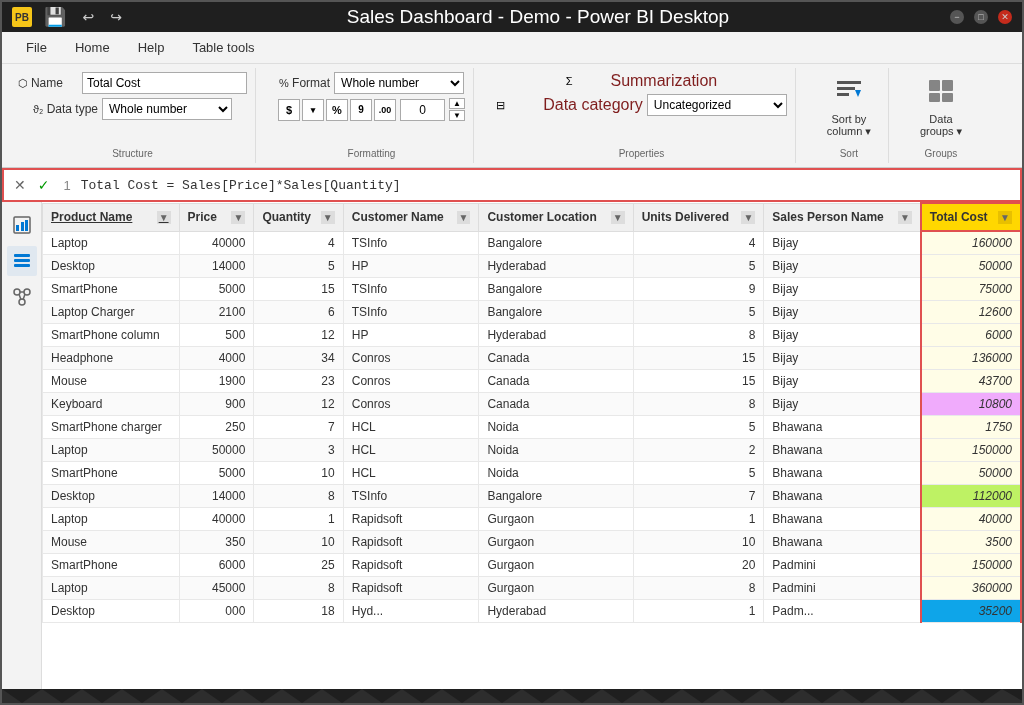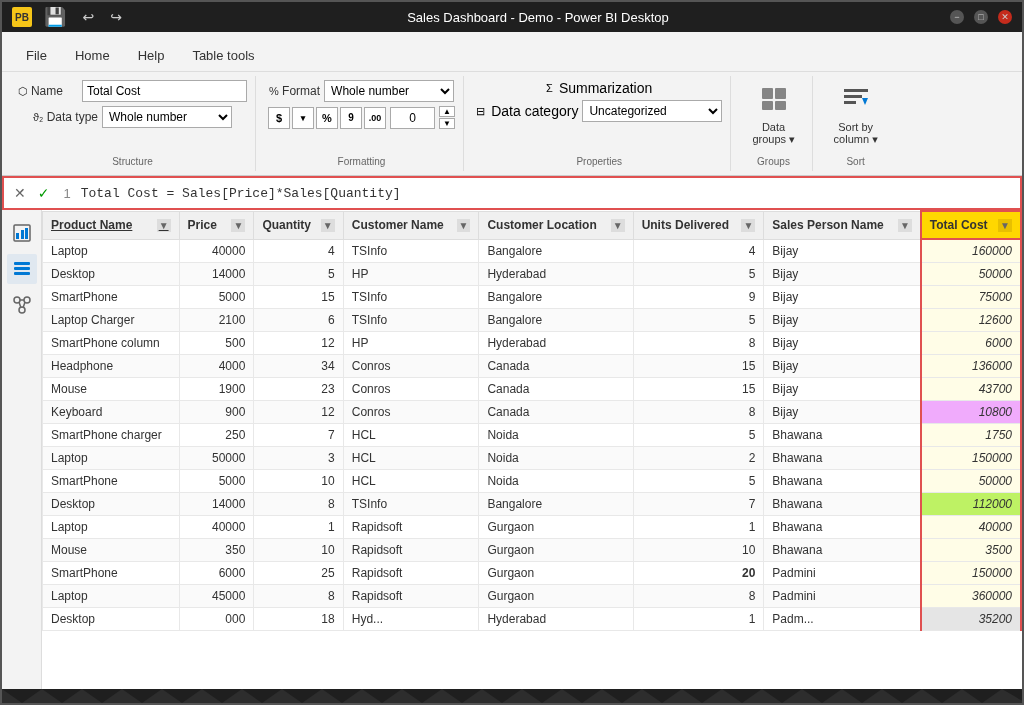--- a/index.html
+++ b/index.html
@@ -9,44 +9,44 @@
     
     
     .title-bar { background: #1f1f1f; color: #fff; height: 30px; display: flex; align-items: center; padding: 0 10px; font-size: 12px; justify-content: space-between; flex-shrink: 0; }
     .title-bar-left { display: flex; align-items: center; gap: 8px; }
     .title-bar-icon { width: 20px; height: 20px; background: #f5c518; border-radius: 2px; display: flex; align-items: center; justify-content: center; font-size: 10px; font-weight: bold; color: #333; }
     .title-bar-controls { display: flex; gap: 10px; }
     .ctrl-btn { width: 14px; height: 14px; background: #555; border-radius: 50%; display: flex; align-items: center; justify-content: center; font-size: 9px; color: #ccc; cursor: pointer; }
     .quick-btn { color: #ccc; font-size: 14px; cursor: pointer; padding: 2px 4px; }
     
     
-    .ribbon-tabs { background: #f3f3f3; display: flex; align-items: flex-end; height: 40px; padding-left: 10px; border-bottom: 1px solid #ddd; flex-shrink: 0; }
+    .ribbon-tabs { background: #f3f3f3; display: flex; align-items: flex-end; height: 32px; padding-left: 10px; border-bottom: 1px solid #ddd; flex-shrink: 0; }
     .ribbon-tab { padding: 6px 14px; font-size: 13px; cursor: pointer; color: #333; border-bottom: 2px solid transparent; }
     .ribbon-tab.active { color: #c8a000; border-bottom: 2px solid #c8a000; font-weight: 600; }
     
     
-    .ribbon { background: #f3f3f3; border-bottom: 1px solid #ccc; padding: 4px 8px; display: flex; align-items: stretch; gap: 4px; flex-shrink: 0; min-height: 95px; }
+    .ribbon { background: #f3f3f3; border-bottom: 1px solid #ccc; padding: 4px 8px; display: flex; align-items: stretch; gap: 14px; flex-shrink: 0; min-height: 95px; }
     .ribbon-group { display: flex; flex-direction: column; align-items: center; padding: 4px 8px; border-right: 1px solid #ddd; gap: 4px; min-width: fit-content; }
     .ribbon-group:last-child { border-right: none; }
     .ribbon-group-label { font-size: 10px; color: #666; margin-top: auto; padding-top: 2px; }
     .ribbon-row { display: flex; align-items: center; gap: 4px; }
     
     .field-label { font-size: 12px; color: #333; min-width: 60px; }
     .field-input { border: 1px solid #aaa; background: white; height: 22px; padding: 0 4px; font-size: 12px; min-width: 130px; }
     .field-select { border: 1px solid #aaa; background: white; height: 22px; padding: 0 2px; font-size: 12px; min-width: 130px; cursor: pointer; }
     
     .format-label { font-size: 12px; color: #333; min-width: 50px; }
     .format-select { border: 1px solid #aaa; background: white; height: 22px; padding: 0 2px; font-size: 12px; min-width: 130px; cursor: pointer; }
     
     .decimal-input { border: 1px solid #aaa; background: white; height: 22px; width: 45px; padding: 0 4px; font-size: 12px; text-align: center; }
     
     .format-btns { display: flex; gap: 2px; }
     .fmt-btn { border: 1px solid #aaa; background: white; height: 22px; width: 22px; display: flex; align-items: center; justify-content: center; font-size: 11px; cursor: pointer; font-weight: bold; }
     
-    .summarize-label { font-size: 14px; color: #000000; min-width: 80px; }
+    .summarize-label { font-size: 16px; color: #7f1d1d; min-width: 80px; margin-left: 32px; }
     .summarize-select { border: 1px solid #aaa; background: white; height: 22px; padding: 0 2px; font-size: 12px; min-width: 140px; cursor: pointer; }
     
     .big-btn { display: flex; flex-direction: column; align-items: center; justify-content: center; padding: 4px 8px; cursor: pointer; border: 1px solid transparent; gap: 2px; min-width: 55px; height: 70px; font-size: 11px; color: #333; }
     .big-btn-icon { font-size: 22px; color: #555; }
     .formula-btns { display: flex; gap: 4px; align-items: center; }
     .formula-btn { font-size: 14px; cursor: pointer; color: #666; padding: 2px 4px; }
     .formula-num { font-size: 13px; color: #888; padding: 0 4px; }
     .formula-content { font-size: 13px; color: #333; flex: 1; font-family: 'Courier New', monospace; }
     
     
@@ -73,21 +73,21 @@
 
 <div class="app-window">
 
   <div class="title-bar">
     <div class="title-bar-left">
       <div class="title-bar-icon">PB</div>
       <span class="quick-btn" style="color:#ccc;font-size:18px;">💾</span>
       <span class="quick-btn">↩</span>
       <span class="quick-btn">↪</span>
     </div>
-    <span style="font-size:13px;">Sales Dashboard - Demo - Power BI Desktop</span>
+    <span style="font-size:19px;">Sales Dashboard - Demo - Power BI Desktop</span>
     <div class="title-bar-controls">
       <div class="ctrl-btn">−</div>
       <div class="ctrl-btn">□</div>
       <div class="ctrl-btn" style="background:#c42b1c;">✕</div>
     </div>
   </div>
 
   <div class="ribbon-tabs">
     <div class="ribbon-tab">File</div>
     <div class="ribbon-tab">Home</div>
@@ -162,44 +162,44 @@
           <option>Country</option>
         </select>
       </div>
       <div class="ribbon-group-label">Properties</div>
     </div>
 
     <div class="ribbon-group">
       <div class="big-btn">
         <div class="big-btn-icon">
           <svg width="28" height="28" viewBox="0 0 28 28" fill="none">
+            <rect x="2" y="4" width="24" height="3" fill="#555"></rect>
+            <rect x="2" y="10" width="18" height="3" fill="#555"></rect>
+            <rect x="2" y="16" width="12" height="3" fill="#555"></rect>
+            <polygon points="20,13 26,13 23,20" fill="#0078d4"></polygon>
+          </svg>
+        </div>
+        <span style="font-size:11px;text-align:center;">Sort by<br>column ▾</span>
+      </div>
+      <div class="ribbon-group-label">Sort</div>
+    </div>
+
+    <div class="ribbon-group">
+      <div class="big-btn">
+        <div class="big-btn-icon">
+          <svg width="28" height="28" viewBox="0 0 28 28" fill="none">
             <rect x="2" y="3" width="11" height="11" rx="1" fill="#555" opacity="0.7"></rect>
             <rect x="15" y="3" width="11" height="11" rx="1" fill="#555" opacity="0.7"></rect>
             <rect x="2" y="16" width="11" height="9" rx="1" fill="#555" opacity="0.7"></rect>
             <rect x="15" y="16" width="11" height="9" rx="1" fill="#555" opacity="0.7"></rect>
           </svg>
         </div>
         <span style="font-size:11px;text-align:center;">Data<br>groups ▾</span>
       </div>
       <div class="ribbon-group-label">Groups</div>
-    </div>
-
-    <div class="ribbon-group">
-      <div class="big-btn">
-        <div class="big-btn-icon">
-          <svg width="28" height="28" viewBox="0 0 28 28" fill="none">
-            <rect x="2" y="4" width="24" height="3" fill="#555"></rect>
-            <rect x="2" y="10" width="18" height="3" fill="#555"></rect>
-            <rect x="2" y="16" width="12" height="3" fill="#555"></rect>
-            <polygon points="20,13 26,13 23,20" fill="#0078d4"></polygon>
-          </svg>
-        </div>
-        <span style="font-size:11px;text-align:center;">Sort by<br>column ▾</span>
-      </div>
-      <div class="ribbon-group-label">Sort</div>
     </div>
 
   </div>
 
   <div style="background:white; border-bottom:1px solid #ddd; height:34px; display:flex; align-items:center; padding:0 6px; gap:6px; flex-shrink:0; border: 2px solid #e05050;">
     <div class="formula-btns">
       <span class="formula-btn">✕</span>
       <span class="formula-btn" style="color:#090;">✓</span>
     </div>
     <span class="formula-num">1</span>
@@ -432,21 +432,21 @@
               <td style="text-align: right;">10</td>
               <td>Bhawana</td>
               <td style="text-align: right; font-style: italic; background: rgb(255, 253, 231); border-left: 2px solid rgb(224, 80, 80); border-right: 2px solid rgb(224, 80, 80);">3500</td>
             </tr>
             <tr>
               <td>SmartPhone</td>
               <td style="text-align: right;">6000</td>
               <td style="text-align: right;">25</td>
               <td>Rapidsoft</td>
               <td>Gurgaon</td>
-              <td style="text-align: right; font-weight: bold;">20</td>
+              <td style="text-align: right;">20</td>
               <td>Padmini</td>
               <td style="text-align: right; font-style: italic; background: rgb(255, 253, 231); border-left: 2px solid rgb(224, 80, 80); border-right: 2px solid rgb(224, 80, 80);">150000</td>
             </tr>
             <tr>
               <td>Laptop</td>
               <td style="text-align: right;">45000</td>
               <td style="text-align: right;">8</td>
               <td>Rapidsoft</td>
               <td>Gurgaon</td>
               <td style="text-align: right;">8</td>
@@ -454,21 +454,21 @@
               <td style="text-align: right; font-style: italic; background: rgb(255, 253, 231); border-left: 2px solid rgb(224, 80, 80); border-right: 2px solid rgb(224, 80, 80);">360000</td>
             </tr>
             <tr>
               <td>Desktop</td>
               <td style="text-align: right;">000</td>
               <td style="text-align: right;">18</td>
               <td>Hyd...</td>
               <td>Hyderabad</td>
               <td style="text-align: right;">1</td>
               <td>Padm...</td>
-              <td style="text-align: right; font-style: italic; background: #e5e5e5; border-left: 2px solid rgb(224, 80, 80); border-right: 2px solid rgb(224, 80, 80);">35200</td>
+              <td style="text-align: right; font-style: italic; background: #0ea5e9; border-left: 2px solid rgb(224, 80, 80); border-right: 2px solid rgb(224, 80, 80);">35200</td>
             </tr>
           </tbody>
       </table>
     </div>
 
   </div>
 
   <div style="height:14px;background:#1f1f1f;flex-shrink:0;position:relative;overflow:hidden;">
     <svg width="1024" height="14" style="position:absolute;bottom:0;">
       <path d="M0,0 L20,14 L40,0 L60,14 L80,0 L100,14 L120,0 L140,14 L160,0 L180,14 L200,0 L220,14 L240,0 L260,14 L280,0 L300,14 L320,0 L340,14 L360,0 L380,14 L400,0 L420,14 L440,0 L460,14 L480,0 L500,14 L520,0 L540,14 L560,0 L580,14 L600,0 L620,14 L640,0 L660,14 L680,0 L700,14 L720,0 L740,14 L760,0 L780,14 L800,0 L820,14 L840,0 L860,14 L880,0 L900,14 L920,0 L940,14 L960,0 L980,14 L1000,0 L1024,14 L1024,14 L0,14 Z" fill="#2d2d2d"></path>

